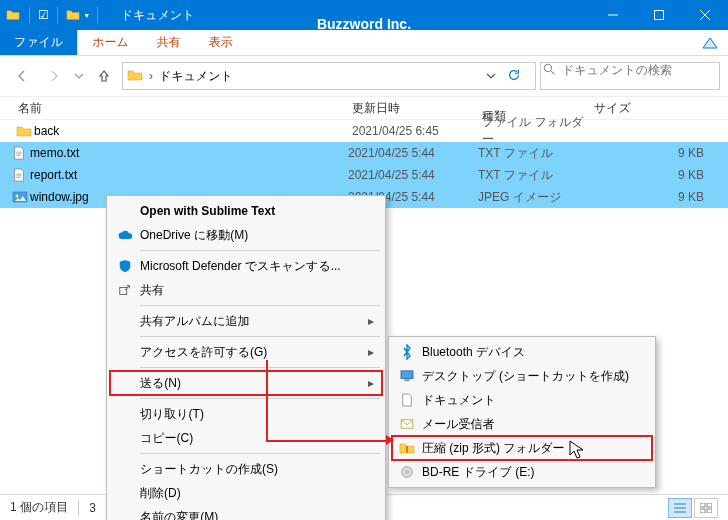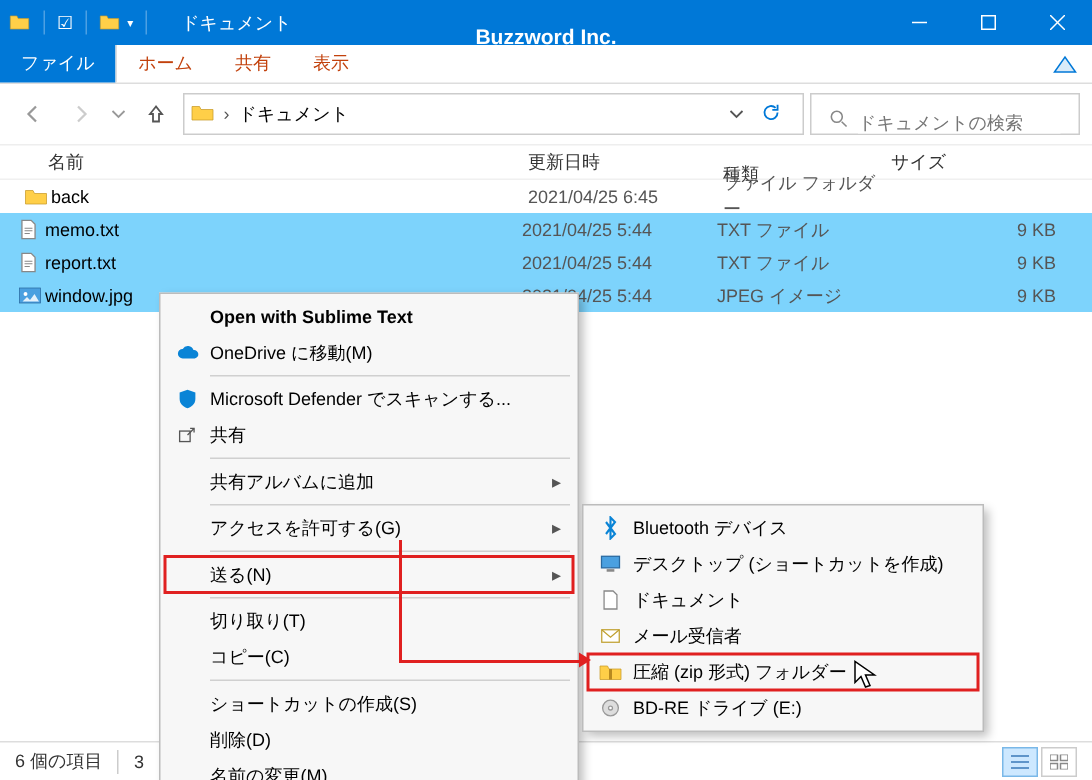--- a/index.html
+++ b/index.html
@@ -22,25 +22,25 @@
   .ribbon-tab.first { border-left:1px solid #ddd; }
   .ribbon-help { margin-left:auto; padding:0 10px; display:flex; align-items:center; color:#0078d7;}
 
   .nav-row { height: 40px; display:flex; align-items:center; padding:4px 8px; gap:4px; }
   .nav-btn { width:28px; height:28px; display:flex; align-items:center; justify-content:center; color:#777; }
   .nav-btn.enabled{ color:#333;}
   .addr { flex:1; height:28px; border:1px solid #ccc; display:flex; align-items:center; padding:0 4px; gap:6px;}
   .addr .chev { color:#555; }
   .addr-dd { width:20px; display:flex; justify-content:center; color:#555;}
   .refresh { width:24px; color:#0078d7;}
-  .search { width:180px; height:28px; border:1px solid #ccc; display:flex; align-items:flex-end; padding:0 12px; gap:6px; color:#888;}
+  .search { width:180px; height:28px; border:1px solid #ccc; display:flex; align-items:flex-start; padding:0 2px; gap:6px; color:#888;}
   .search input { border:none; outline:none; font-size:12px; width:100%; color:#555; }
 
   .columns { height:24px; display:flex; align-items:center; border-top:1px solid #eee; border-bottom:1px solid #f0f0f0; font-size:12px; color:#333;}
-  .col-name { width:352px; padding-left:32px;}
+  .col-name { width:352px; padding-left:18px;}
   .col-date { width:130px;}
   .col-type { width:112px;margin-top:16px;}
   .col-size { flex:1;}
 
   .filelist { }
   .row { height:22px; display:flex; align-items:center; padding-left:16px;}
   .row.sel { background:#7dd3fc;padding-left:12px; }
   .row .icon { width:18px; display:inline-flex; }
   .row .fname { width:318px; }
   .row .fdate { width:130px; color:#555;}
@@ -227,21 +227,21 @@
         </svg>
       </span>
     <span class="fname">window.jpg</span>
     <span class="fdate">2021/04/25 5:44</span>
     <span class="ftype">JPEG イメージ</span>
     <span class="fsize">9 KB</span>
   </div>
 </div>
 
 <div class="statusbar">
-  <span>6 個の項目</span>
+  <span>1 個の項目</span>
   <span class="sep"></span>
   <span>3</span>
   <div class="view-btns">
     <div class="view-btn active">
         <svg width="12" height="10">
           <line x1="0" y1="1" x2="12" y2="1" stroke="#3a7ab8"></line>
           <line x1="0" y1="5" x2="12" y2="5" stroke="#3a7ab8"></line>
           <line x1="0" y1="9" x2="12" y2="9" stroke="#3a7ab8"></line>
         </svg>
       </div>

